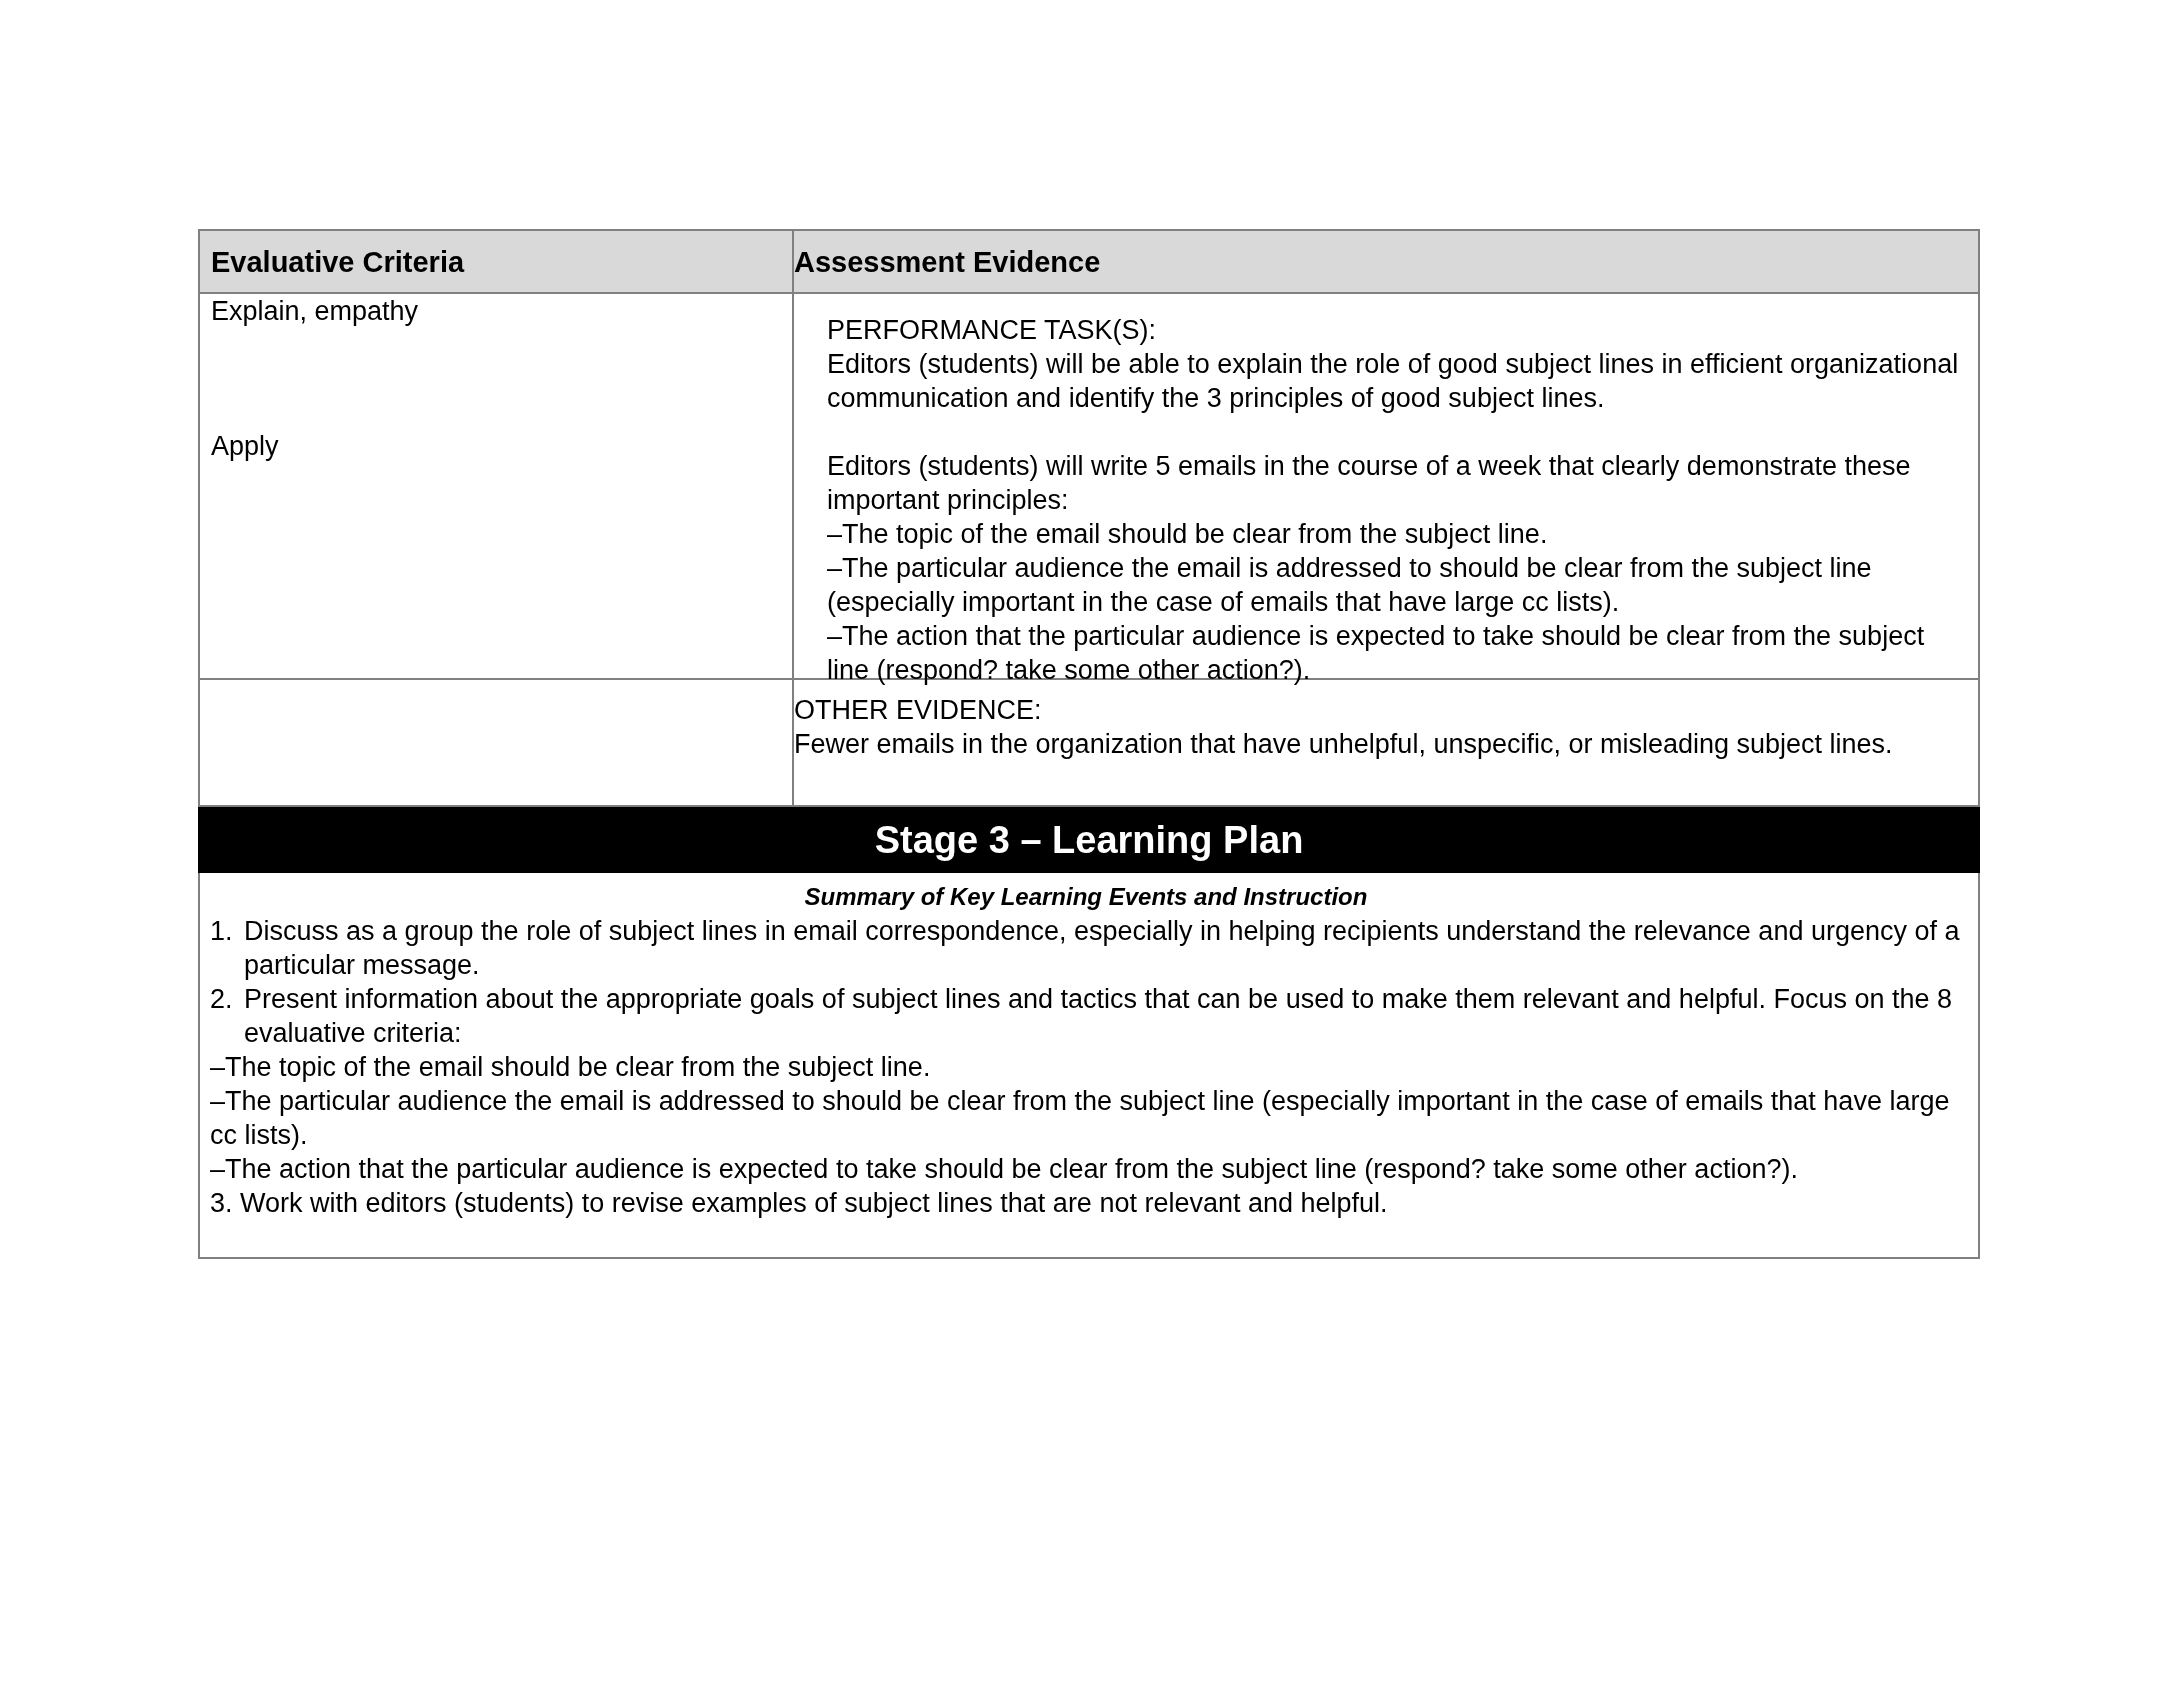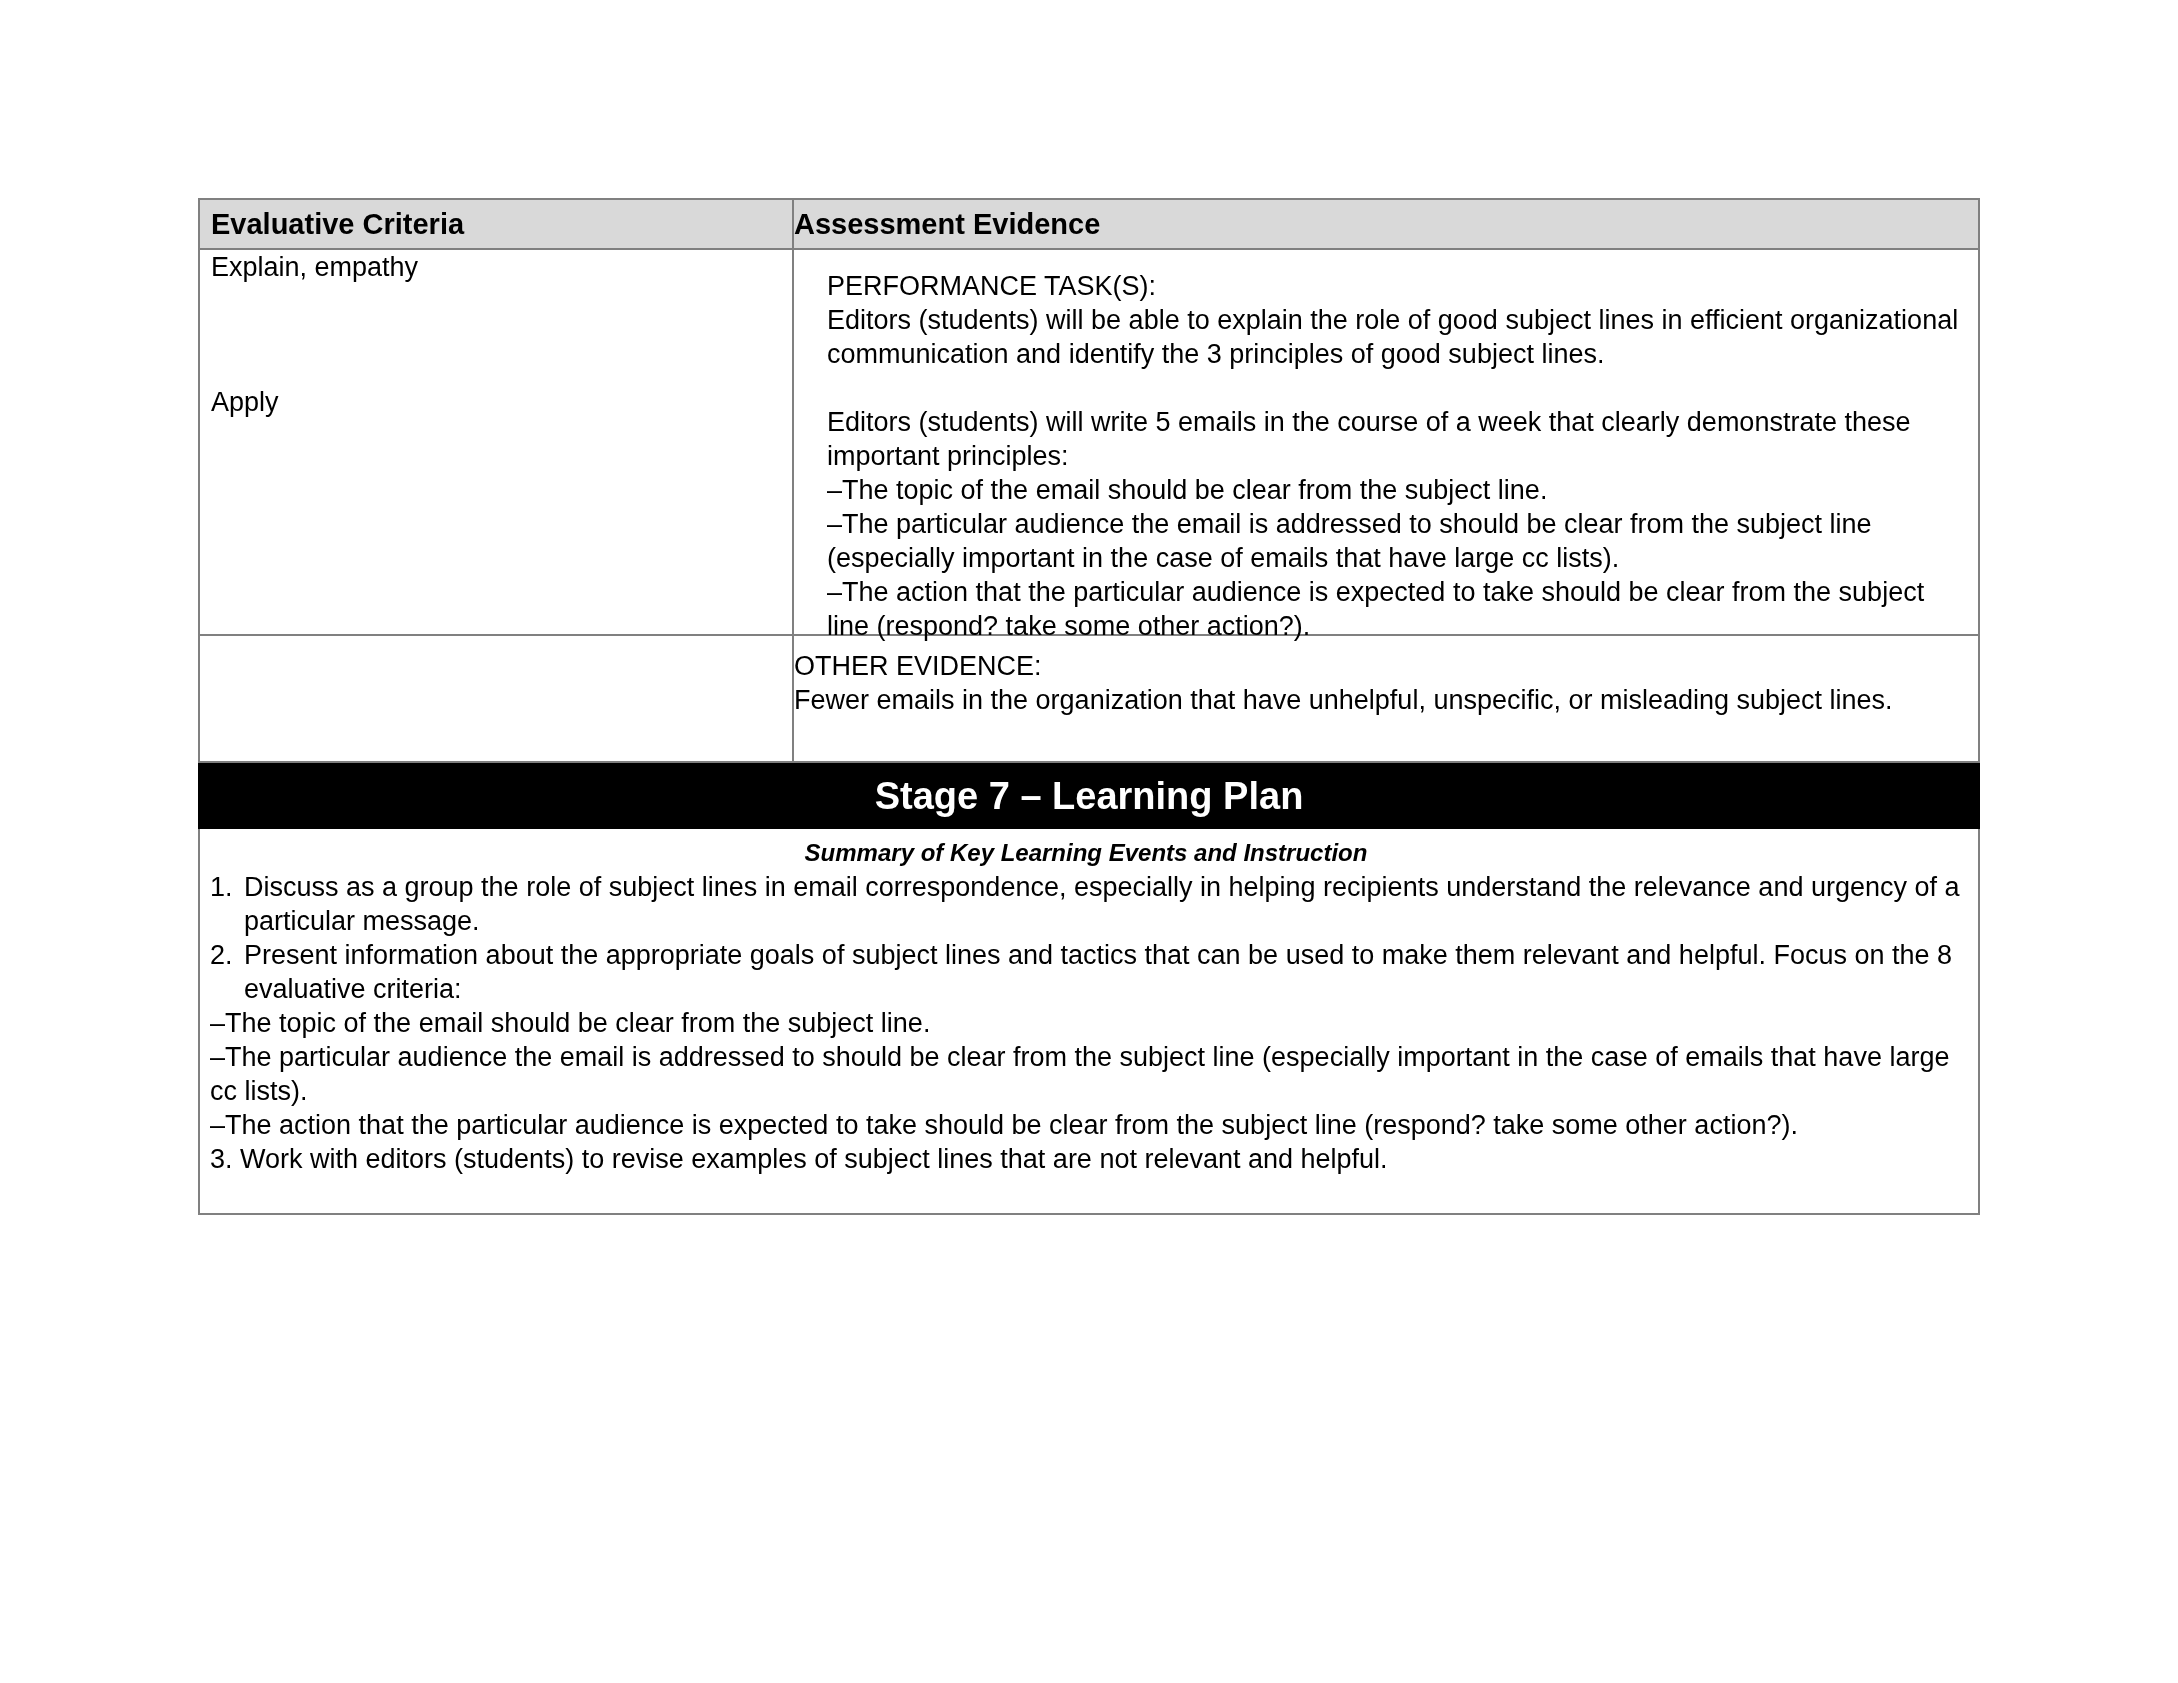--- a/index.html
+++ b/index.html
@@ -27,26 +27,27 @@
   * { box-sizing: border-box; }
 
   
   .t-row {
     display: flex;
     width: 100%;
     border-left: 2px solid #808080;
     border-right: 2px solid #808080;
   }
   .hdr-row {
-    height: 52px;
+    height: 65px;
     background: #d9d9d9;
     border-top: 2px solid #808080;
     border-bottom: 2px solid #808080;
     font-weight: bold;
     font-size: 29px;
+    margin-top: 31px;
   }
   .hdr-row .cell { display: flex; align-items: center; }
   .cell-1 {
     flex: 0 0 594px;
     width: 594px;
     border-right: 2px solid #808080;
     padding-left: 11px;
   }
   .cell-2 {
     flex: 1 1 auto;
@@ -127,21 +128,21 @@
 
     <div class="t-row row-2">
       <div class="cell cell-1"></div>
       <div class="cell cell-2">
         <p>OTHER EVIDENCE:</p>
         <p>Fewer emails in the organization that have unhelpful, unspecific, or misleading subject lines.</p>
       </div>
     </div>
 
     <div class="banner">
-      <span>Stage 7 – Learning Plan</span>
+      <span>Stage 3 – Learning Plan</span>
     </div>
 
     <div class="stage3">
       <p class="stage3-subtitle">Summary of Key Learning Events and Instruction</p>
 
       <div class="num-item">
         <span class="num">1.</span>
         <span class="num-text">Discuss as a group the role of subject lines in email correspondence, especially in helping recipients understand the relevance and urgency of a particular message.</span>
       </div>
 

